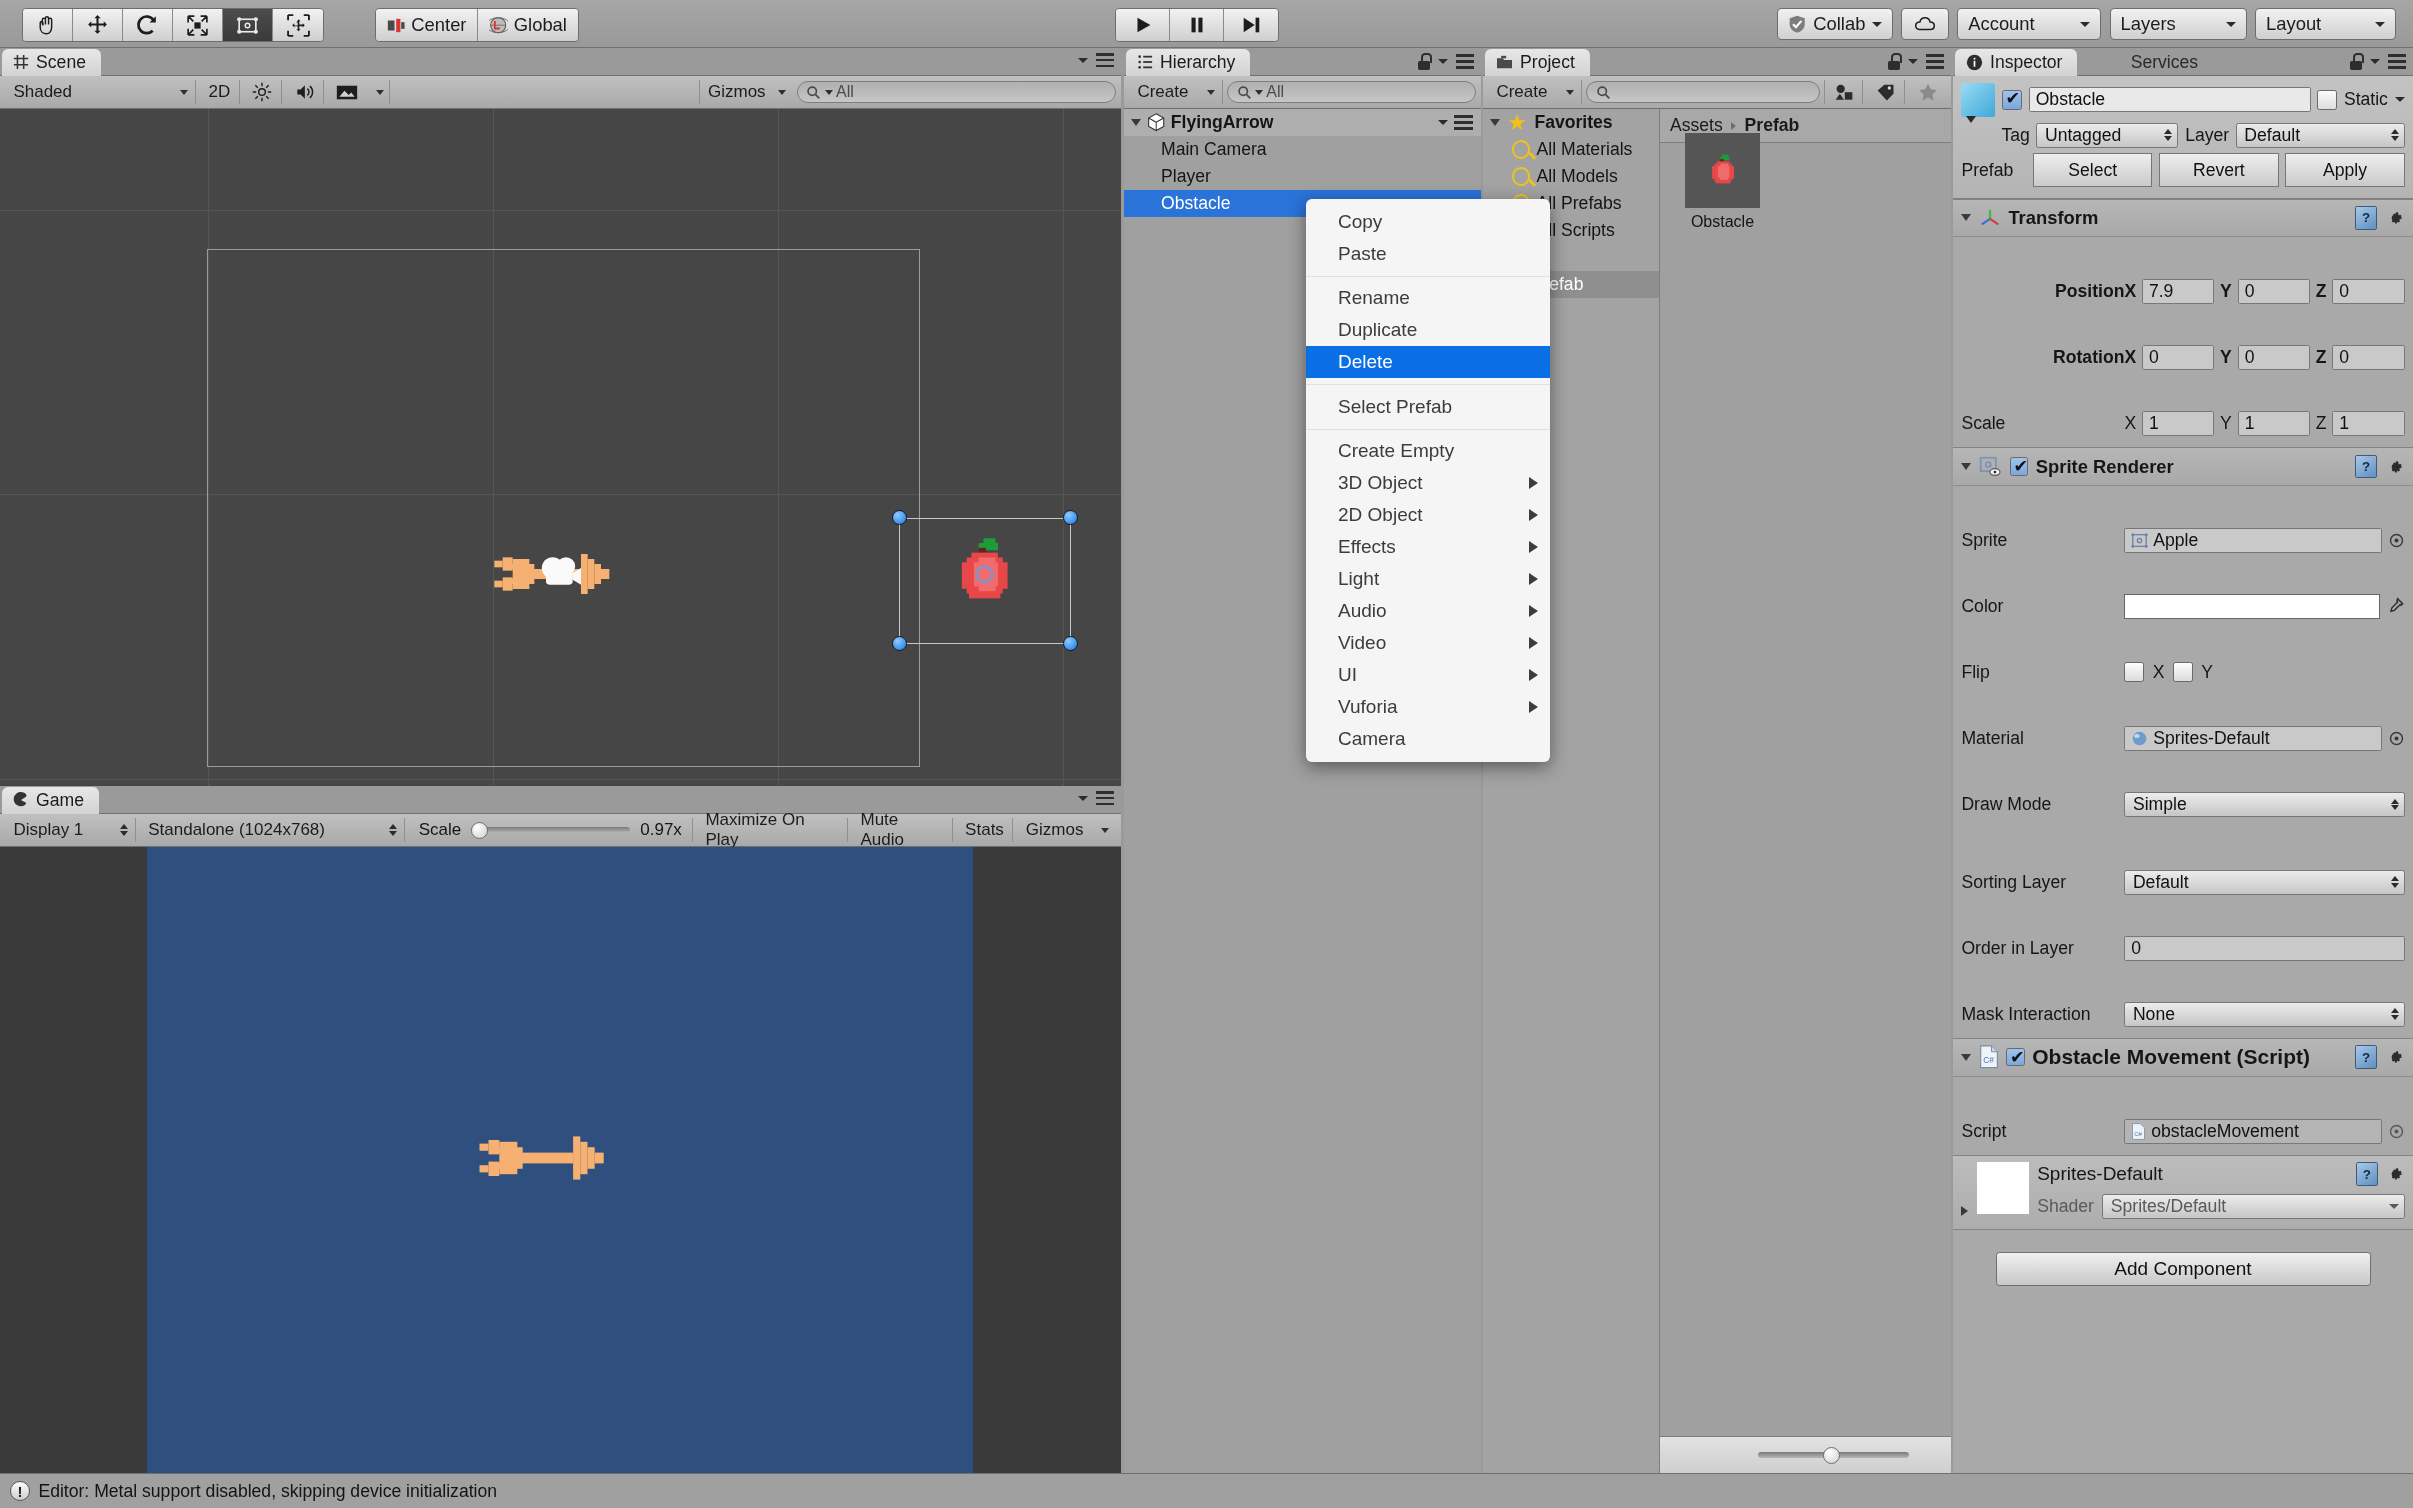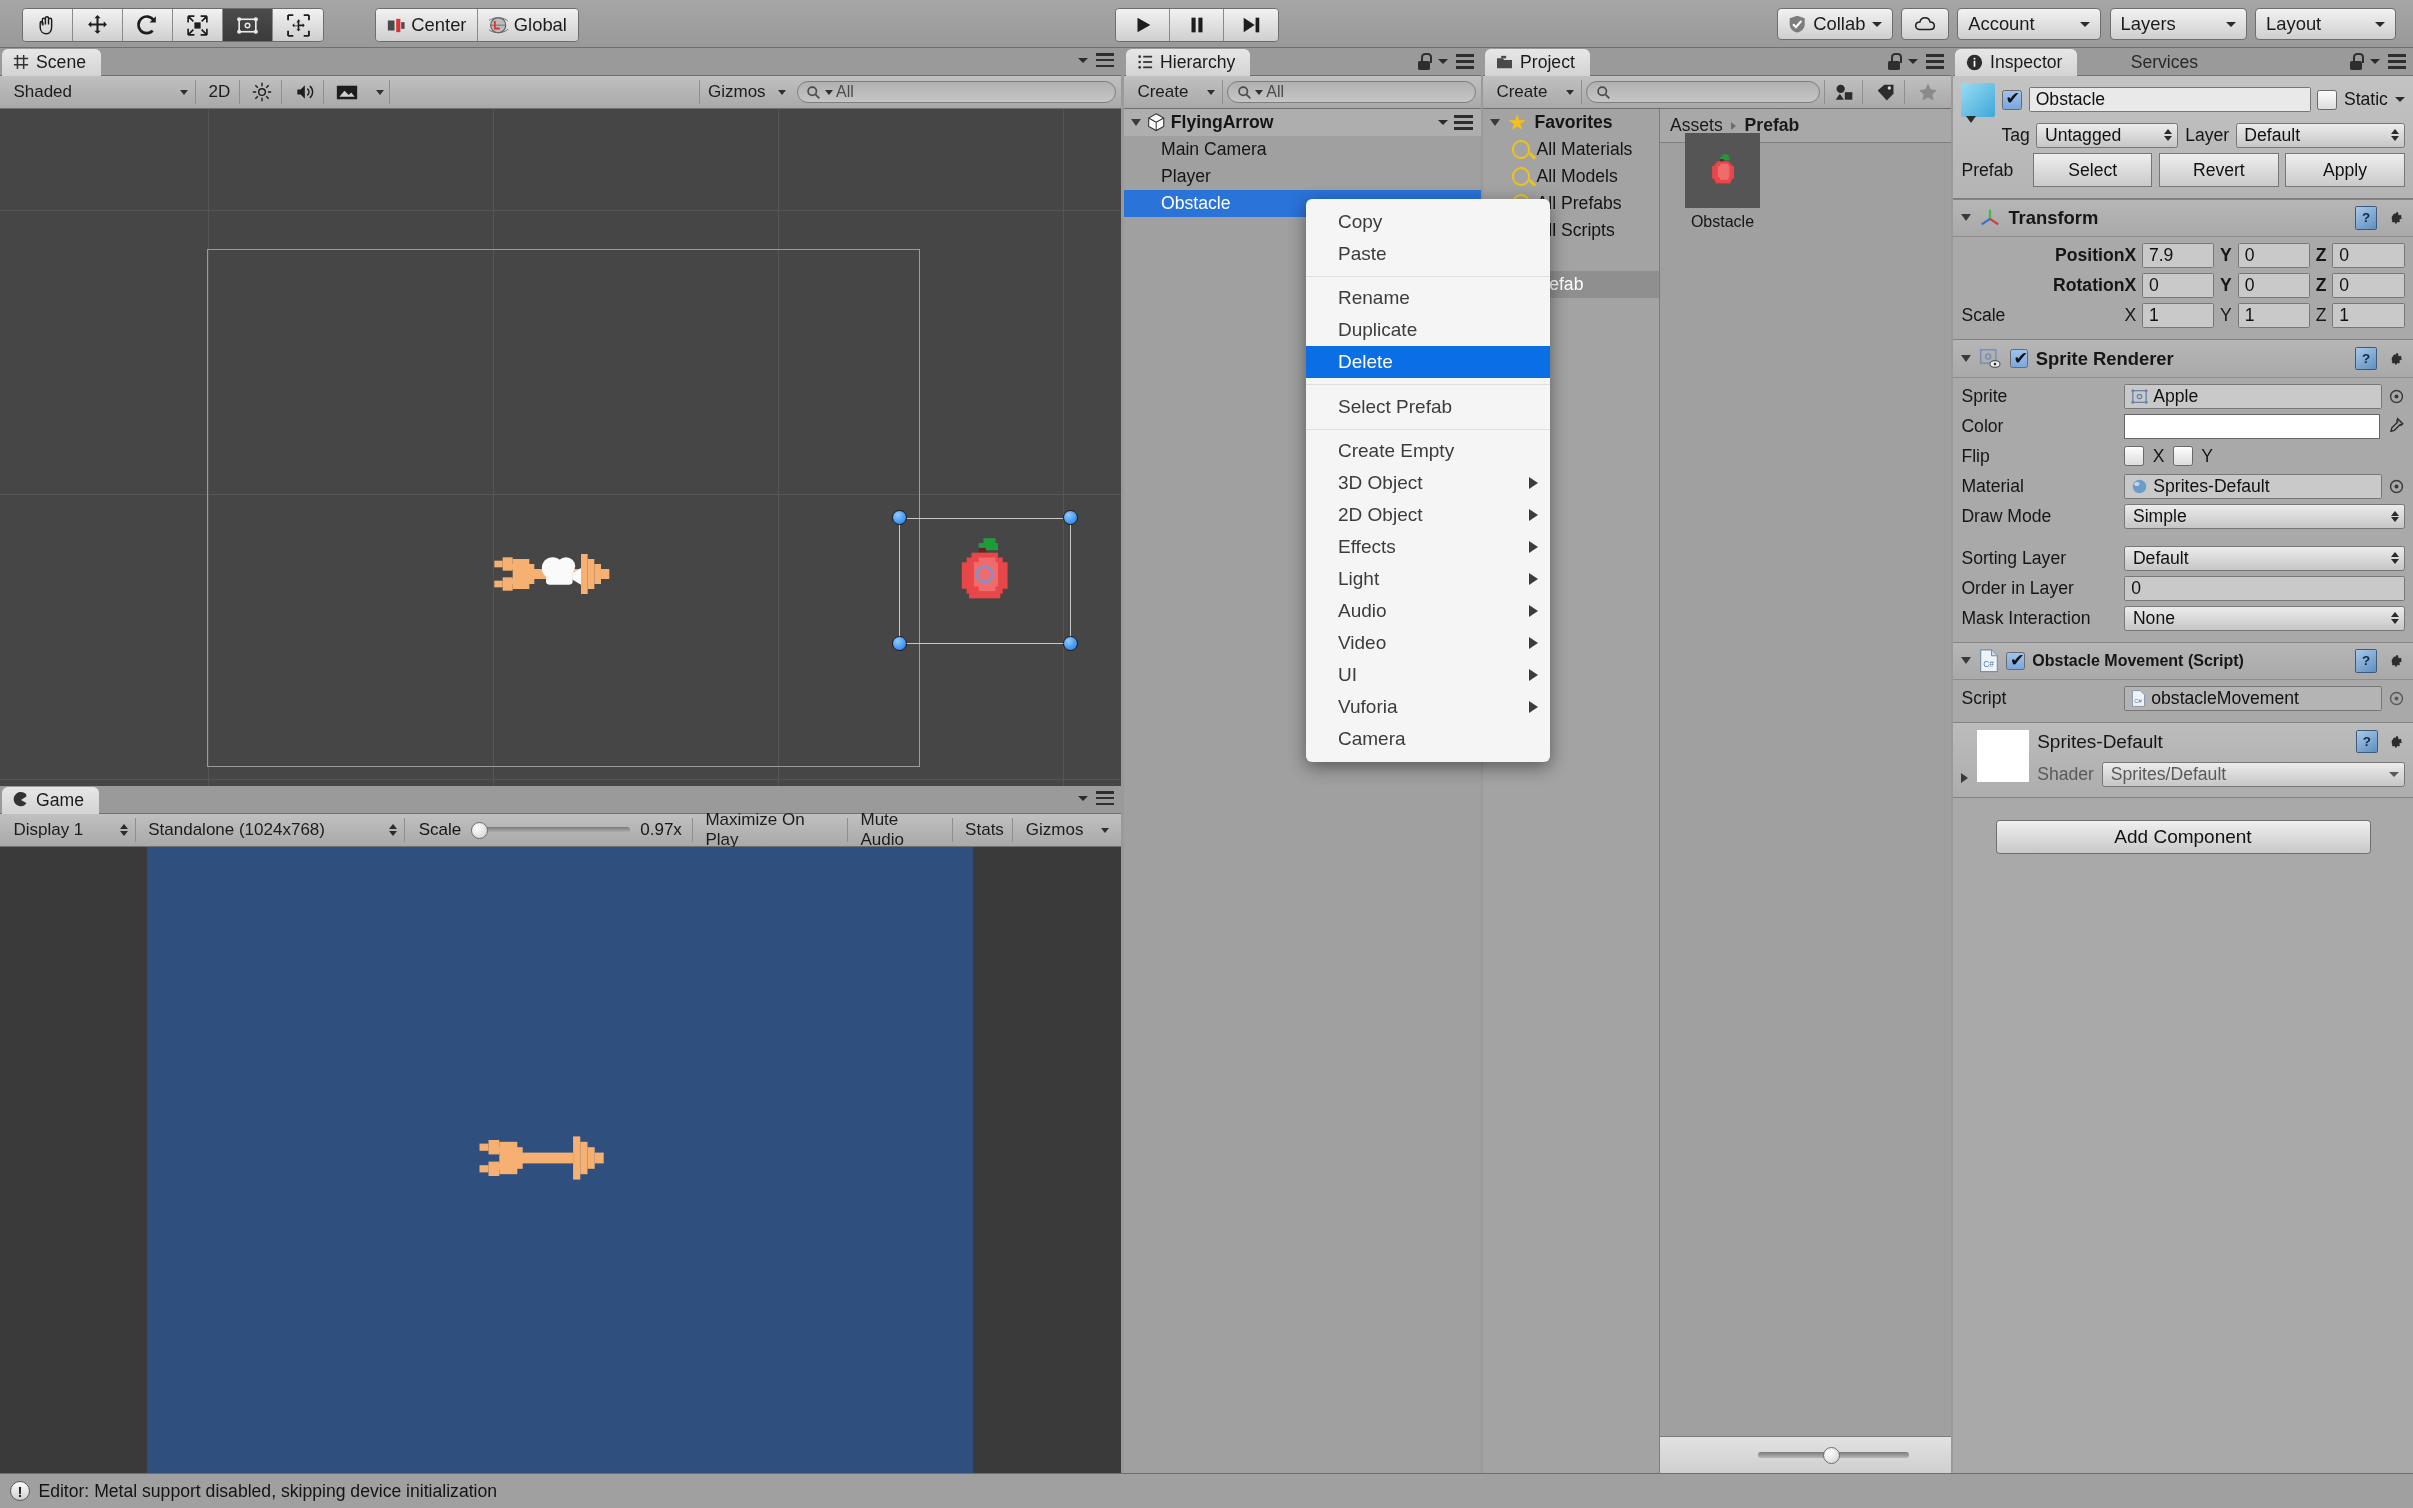--- a/index.html
+++ b/index.html
@@ -178,21 +178,21 @@
     flex:1; height:34px; background:linear-gradient(to bottom,#eeeeee,#cacaca);
     border:0.8px solid #767676; font-size:17.6px; color:#111;
     display:flex; align-items:center; justify-content:center; cursor:pointer;
   }
   .comp-head {
     display:flex; align-items:center; gap:7.5px; padding:6.7px 8.4px;
     background: linear-gradient(to bottom,#b6b6b6,#a9a9a9);
     border-top:0.8px solid #838383; border-bottom:0.8px solid #8d8d8d;
   }
   .comp-body { padding:3.4px 8.4px 8.4px 8.4px; }
-  .prow { display:flex; align-items:center; height:30px; }
+  .prow { display:flex; align-items:center; height:30px;margin-top:36px; }
   .prow .pl { width:163px; font-size:17.6px; color:#161616; }
   .prow .pv { flex:1; display:flex; align-items:center; gap:5.9px; }
   .help-ico { width:22px; height:23.5px; background:linear-gradient(145deg,#a8c8e8,#5f8fc0); border:0.8px solid #3d5a78; border-radius:1.7px; display:flex; align-items:center; justify-content:center; font-size:13.4px; color:#0b2a45; font-weight:bold; }
   .gear { width:20px;height:20px; }
   .axis-ico { width:22px; height:22px; position:relative; flex-shrink:0; }
   .addcomp {
     margin:22px auto 0 auto; width:375px; height:34px;
     background: linear-gradient(to bottom,#f0f0f0,#c8c8c8);
     border:0.8px solid #6f6f6f; border-radius:3.4px;
     display:flex; align-items:center; justify-content:center;
@@ -1010,21 +1010,21 @@
       </div>
 
       <div class="comp-head">
         <span class="tri-d"></span>
         <svg width="20" height="23.5" viewBox="0 0 24 28">
             <path d="M2 1h13l7 7v19H2z" fill="#eef3f8" stroke="#7a8ea5" stroke-width="1.4"></path>
             <path d="M15 1v7h7" fill="#c8d8e8" stroke="#7a8ea5" stroke-width="1.2"></path>
             <text x="5" y="21" font-size="10" fill="#4a7ab0" font-family="Liberation Sans">C#</text>
           </svg>
         <div class="chk on" style="width:18.4px;height:18.4px;"></div>
-        <span class="lbl b" style="font-size:16px;">Obstacle Movement (Script)</span>
+        <span class="lbl b" style="font-size:21px;">Obstacle Movement (Script)</span>
         <span style="flex:1;"></span>
         <span class="help-ico">?</span>
         <svg class="gear" viewBox="0 0 24 24">
             <path d="M12 8a4 4 0 100 8 4 4 0 000-8zm9 4l-2-.5.9-1.9-1.5-1.5-1.9.9L16 7l-.5-2h-2.1L13 7l-1.9-.5-1.5 1.5.9 1.9L8.5 12l.5 2-.9 1.9 1.5 1.5 1.9-.9.5 2h2.1l.5-2 1.9.9 1.5-1.5-.9-1.9z" fill="#2c2c2c"></path>
           </svg>
       </div>
       <div class="comp-body">
         <div class="prow">
           <span class="pl lbl dim">Script</span>
           <div class="pv">

